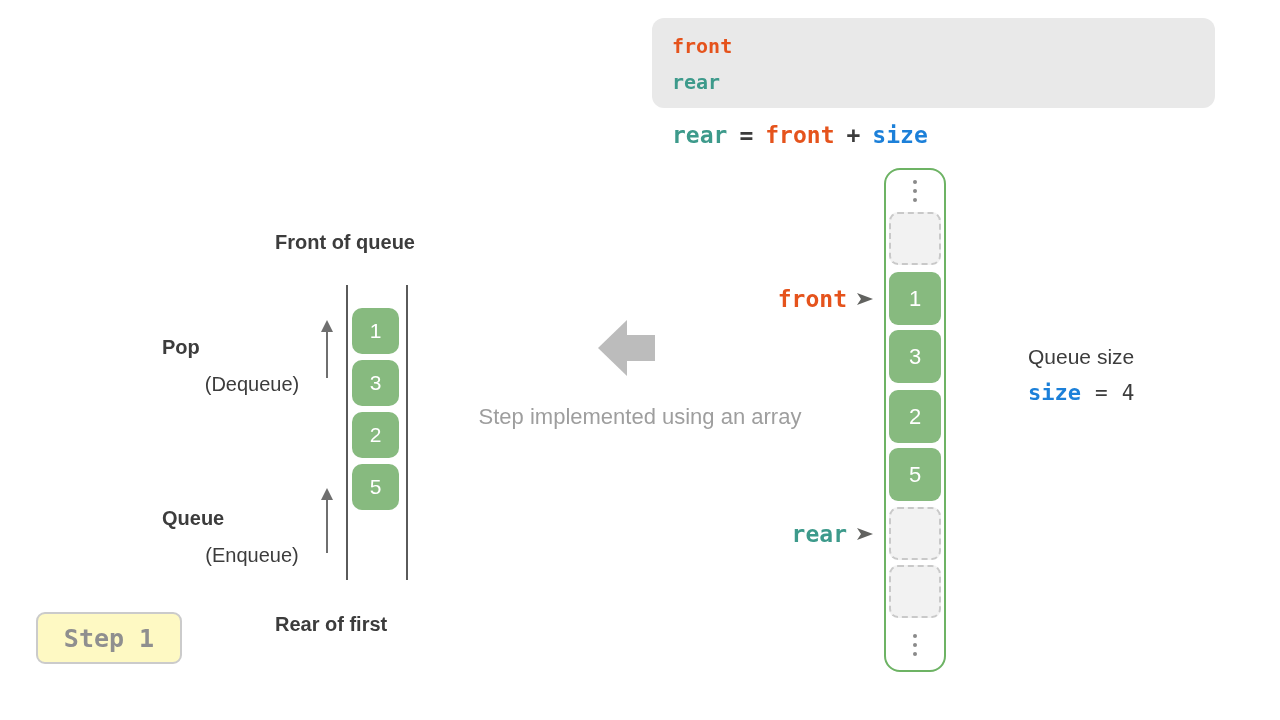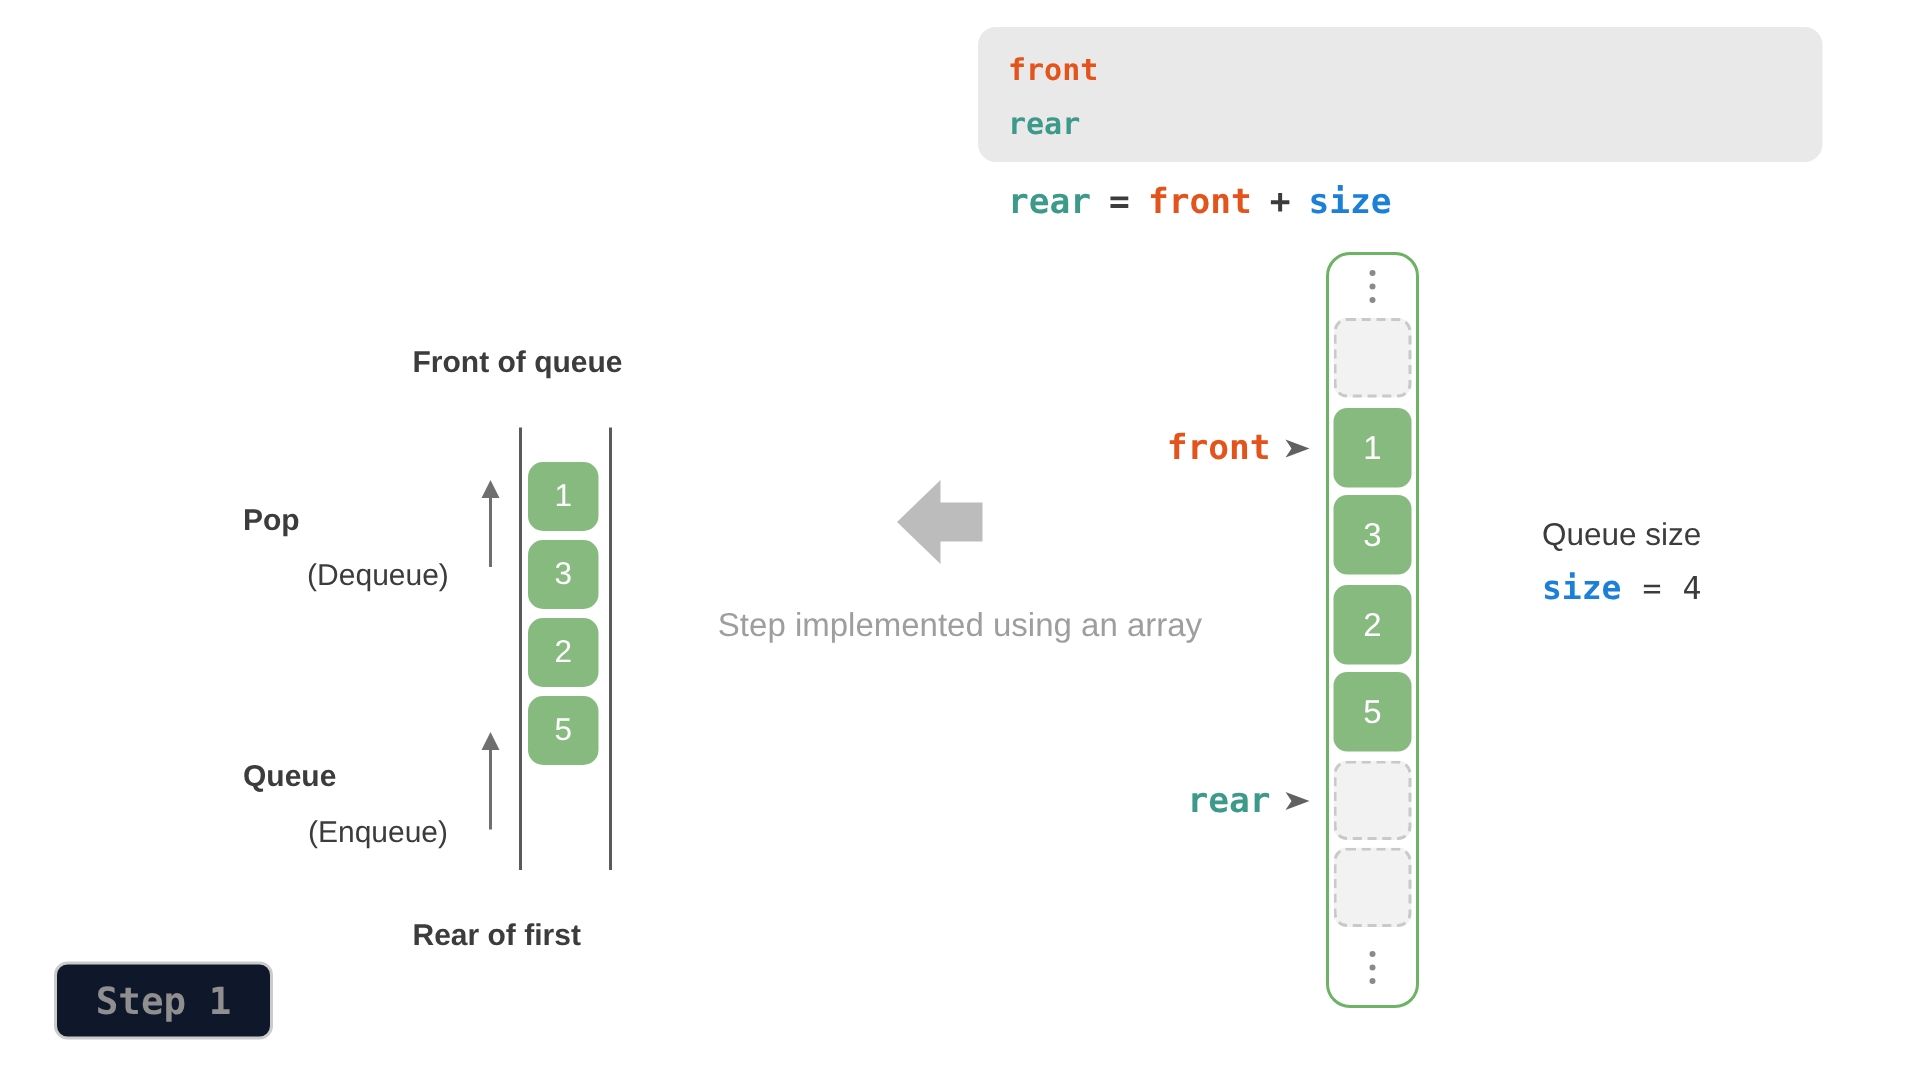--- a/index.html
+++ b/index.html
@@ -56,22 +56,22 @@
   .pointer-label { font-family:"DejaVu Sans Mono","Liberation Mono",monospace;
                    font-weight:bold; font-size:23px; line-height:26px; }
 
   
   .qsize-label { position:absolute; left:1028px; top:345px; font-size:21px; color:#3c3c3c;text-align:center; }
   .qsize-line  { position:absolute; left:1028px; top:380px; display:flex; gap:14px; align-items:baseline;
                  font-family:"DejaVu Sans Mono","Liberation Mono",monospace; font-size:21px; color:#3c3c3c; }
   .qsize-var { font-weight:bold; font-size:22px; color:#1c80d9; }
 
   
-  .step-badge { position:absolute; left:36px; top:641px; width:146px; height:52px;
-                background:#0f172a; border:2px solid #cbcbcb; border-radius:9px;
+  .step-badge { position:absolute; left:36px; top:612px; width:146px; height:52px;
+                background:#fef9c3; border:2px solid #cbcbcb; border-radius:9px;
                 display:flex; align-items:center; justify-content:center;
                 font-family:"DejaVu Sans Mono","Liberation Mono",monospace;
                 font-weight:bold; font-size:25px; color:#8f8f8f; }
 
   
   .watermark { position:absolute; left:1020px; top:677px; width:222px; text-align:right;
                font-family:"DejaVu Sans Mono","Liberation Mono",monospace;
                font-size:15px; color:#d2d2d2; }
 </style>
 </head>

